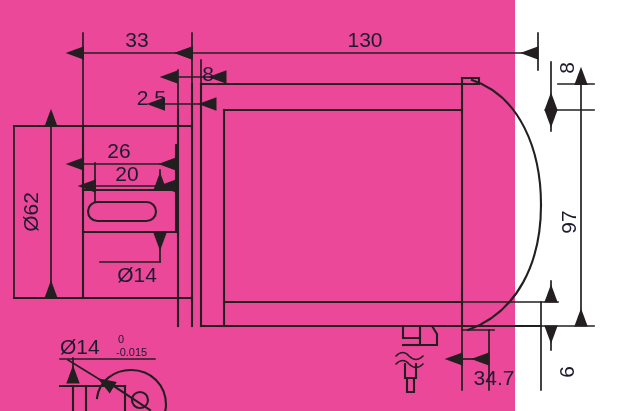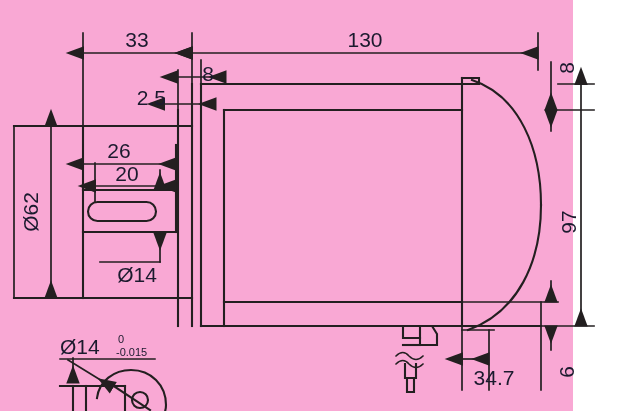--- a/index.html
+++ b/index.html
@@ -9,23 +9,23 @@
     background: #ffffff;
   }
   body {
     width: 627px;
     height: 411px;
     overflow: hidden;
     font-family: "Liberation Sans", sans-serif;
   }
   #drawing-root {
     position: relative;
-    width: 573px;
+    width: 515px;
     height: 411px;
-    background: #f9a8d4;
+    background: #ec4899;
   }
   svg.dwg {
     position: absolute;
     left: 0;
     top: 0;
     width: 627px;
     height: 411px;
     display: block;
   }
   .dim-text {

